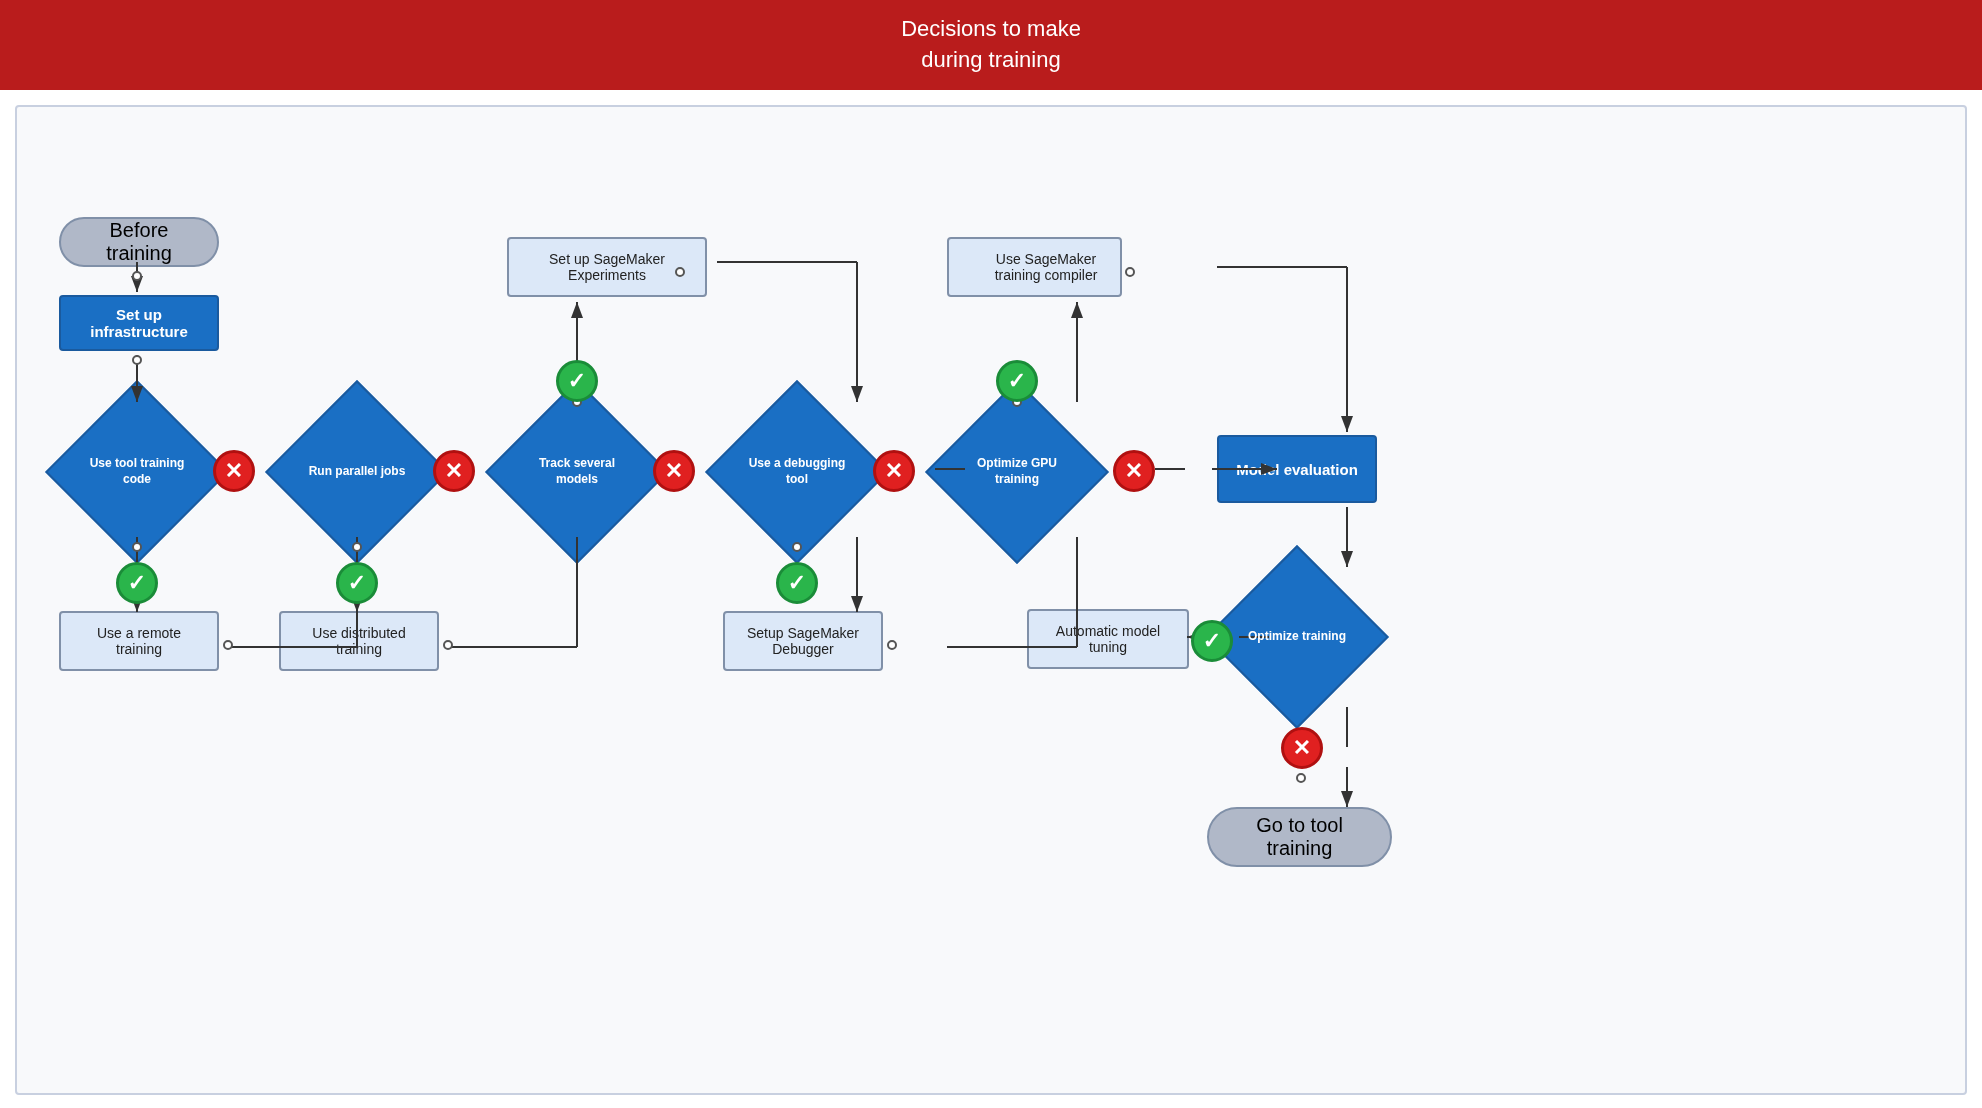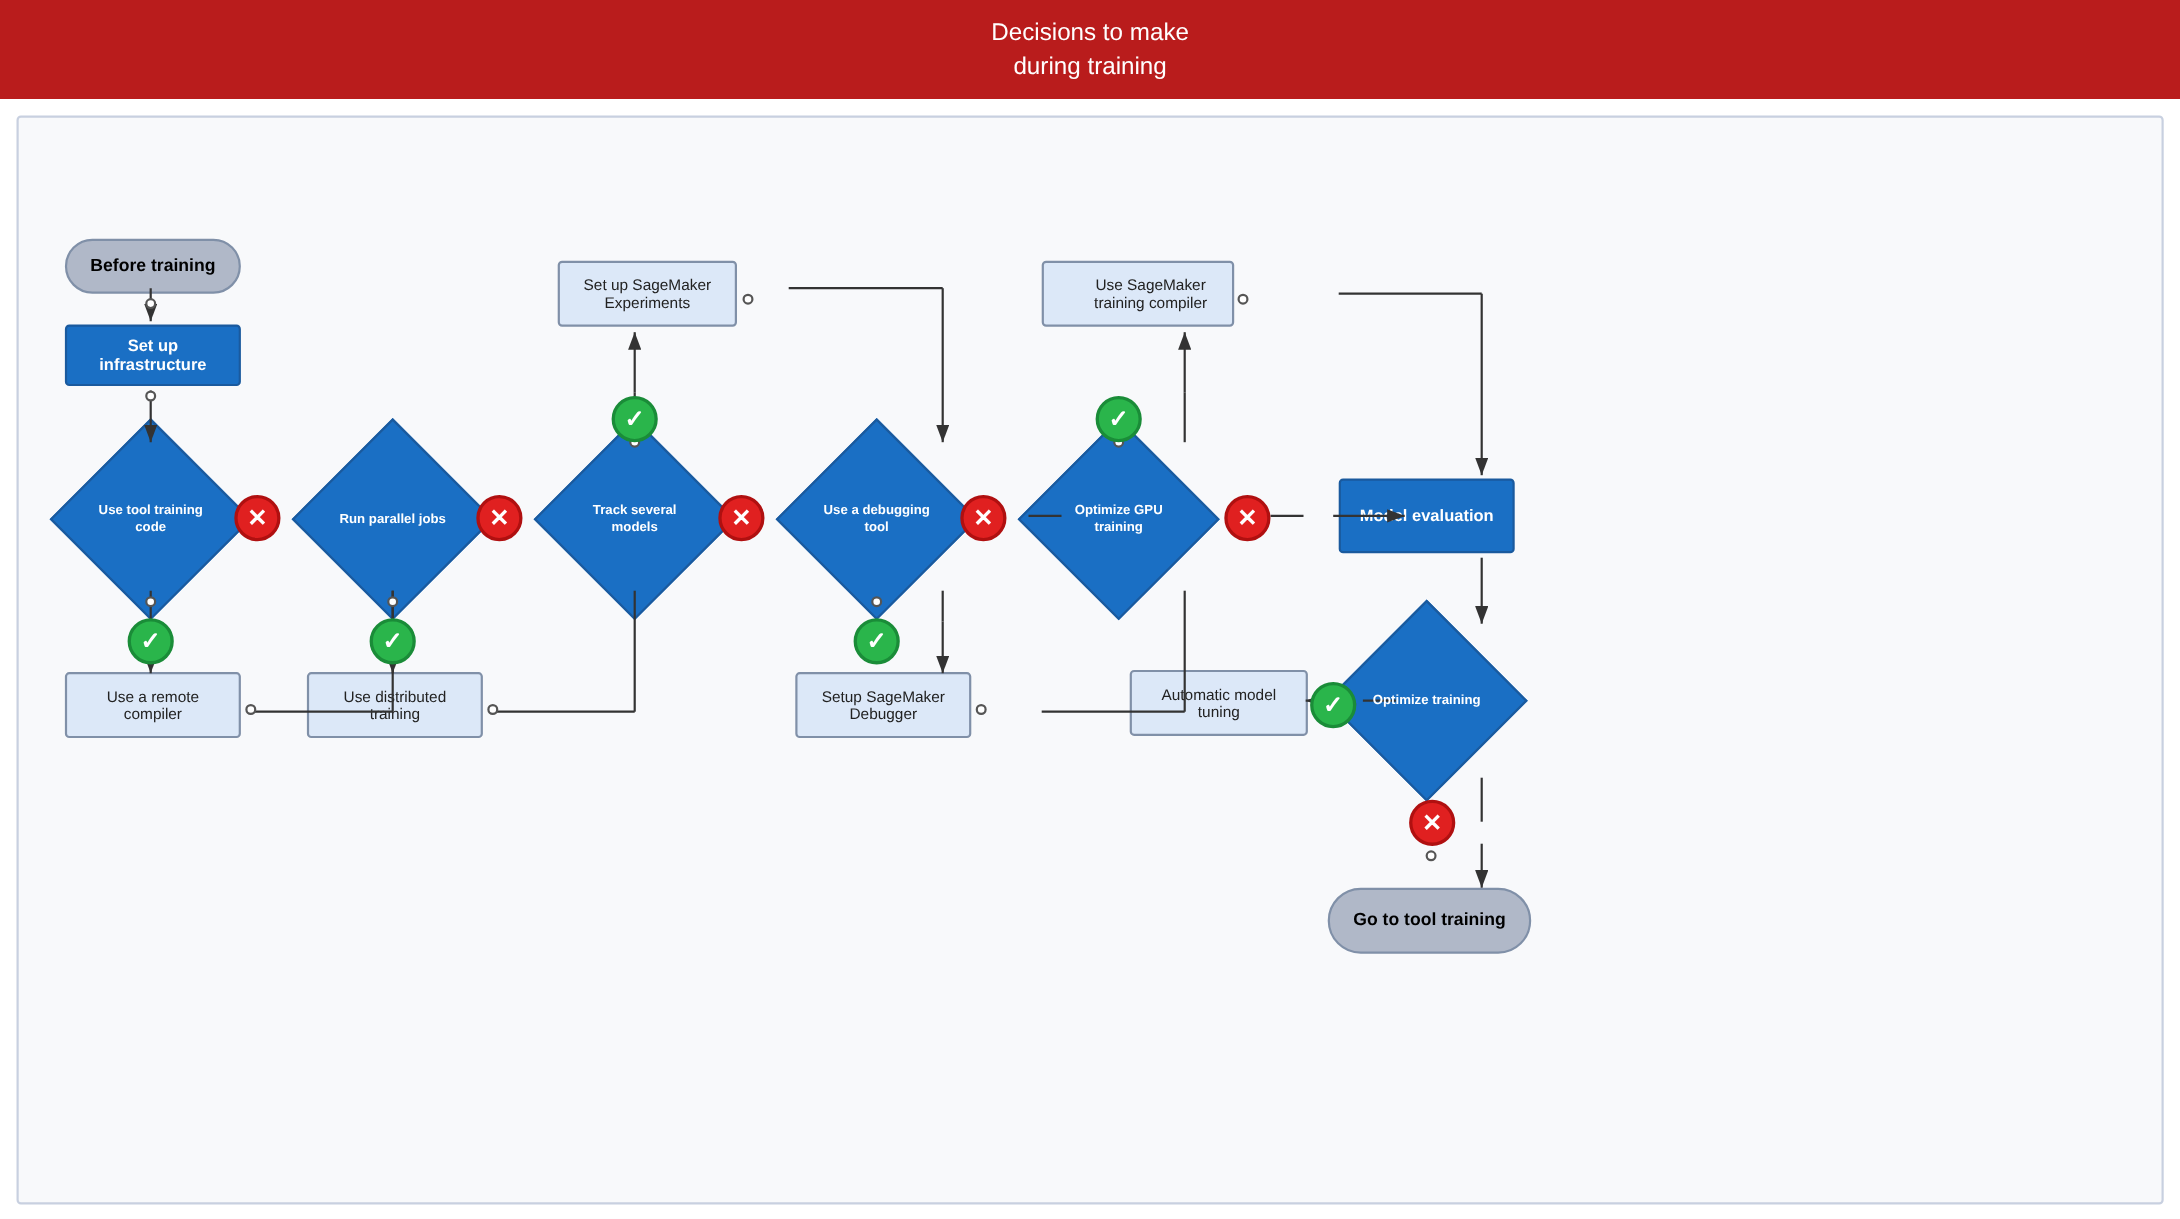--- a/index.html
+++ b/index.html
@@ -34,22 +34,22 @@
       align-items: center;
       justify-content: center;
       text-align: center;
     }
     
     
     .node-oval {
       border-radius: 50px;
       background: #b0b8c8;
       border: 2px solid #8090a8;
-      font-weight: bold;
-      font-size: 16px;
+      font-weight: normal;
+      font-size: 20px;
       padding: 12px 20px;
     }
     
     
     .node-rect-blue {
       background: #1a6fc4;
       color: white;
       border-radius: 4px;
       font-size: 15px;
       font-weight: bold;
@@ -248,21 +248,21 @@
   </div>
 
   <div class="dot" style="left:115px; top:435px;"></div>
 
   <div class="circle-check" style="left:99px; top:455px;">
     <span>✓</span>
   </div>
 
   <div class="node node-rect-light" style="left:42px; top:504px; width:160px; height:60px;">
     <span>Use a remote
-compiler</span>
+training</span>
   </div>
 
   <div class="dot" style="left:206px; top:533px;"></div>
 
   <div class="circle-x" style="left:196px; top:343px;">
     <span>✕</span>
   </div>
 
   <div class="diamond-wrapper" style="left:270px; top:295px; width:140px; height:140px;">
     <div class="diamond"></div>
@@ -292,21 +292,21 @@
     <span class="diamond-label" style="font-size:12px;">Track several
 models</span>
   </div>
 
   <div class="dot" style="left:555px; top:290px;"></div>
 
   <div class="circle-check" style="left:539px; top:253px;">
     <span>✓</span>
   </div>
 
-  <div class="node node-rect-light" style="left:490px; top:130px; width:163px; height:60px;">
+  <div class="node node-rect-light" style="left:490px; top:130px; width:200px; height:60px;">
     <span>Set up SageMaker
 Experiments</span>
   </div>
 
   <div class="dot" style="left:658px; top:160px;"></div>
 
   <div class="circle-x" style="left:636px; top:343px;">
     <span>✕</span>
   </div>
 

